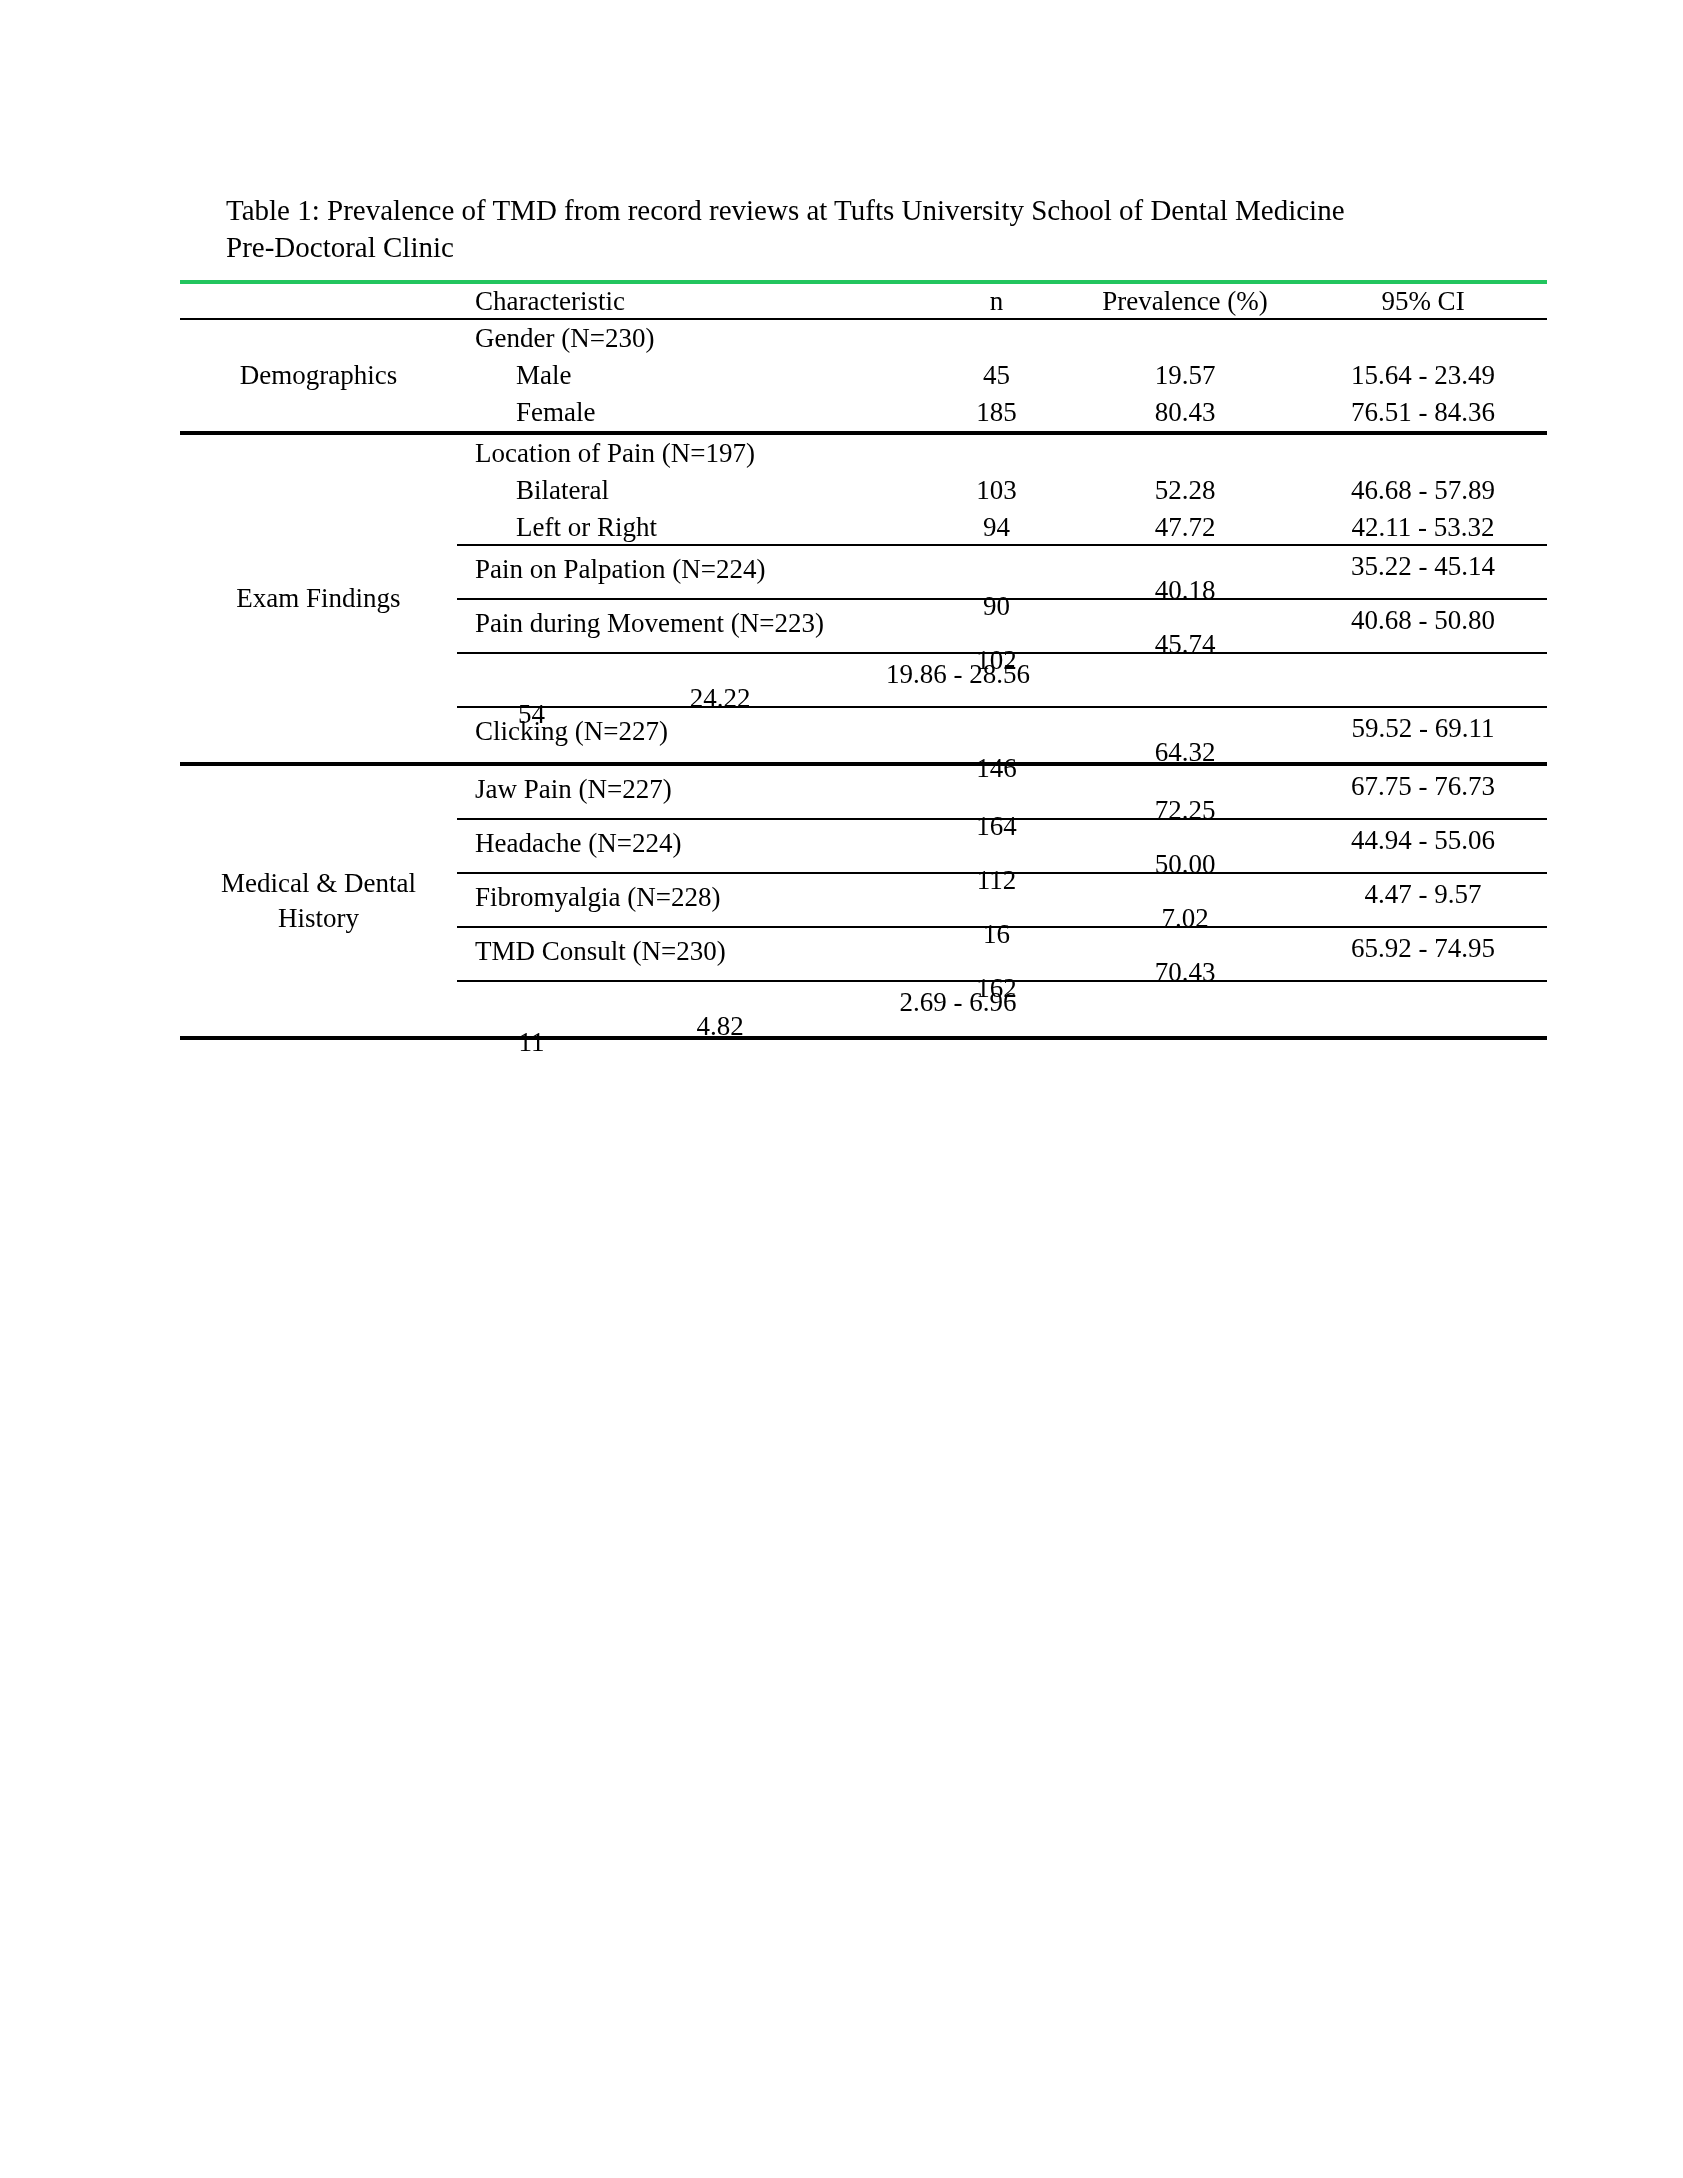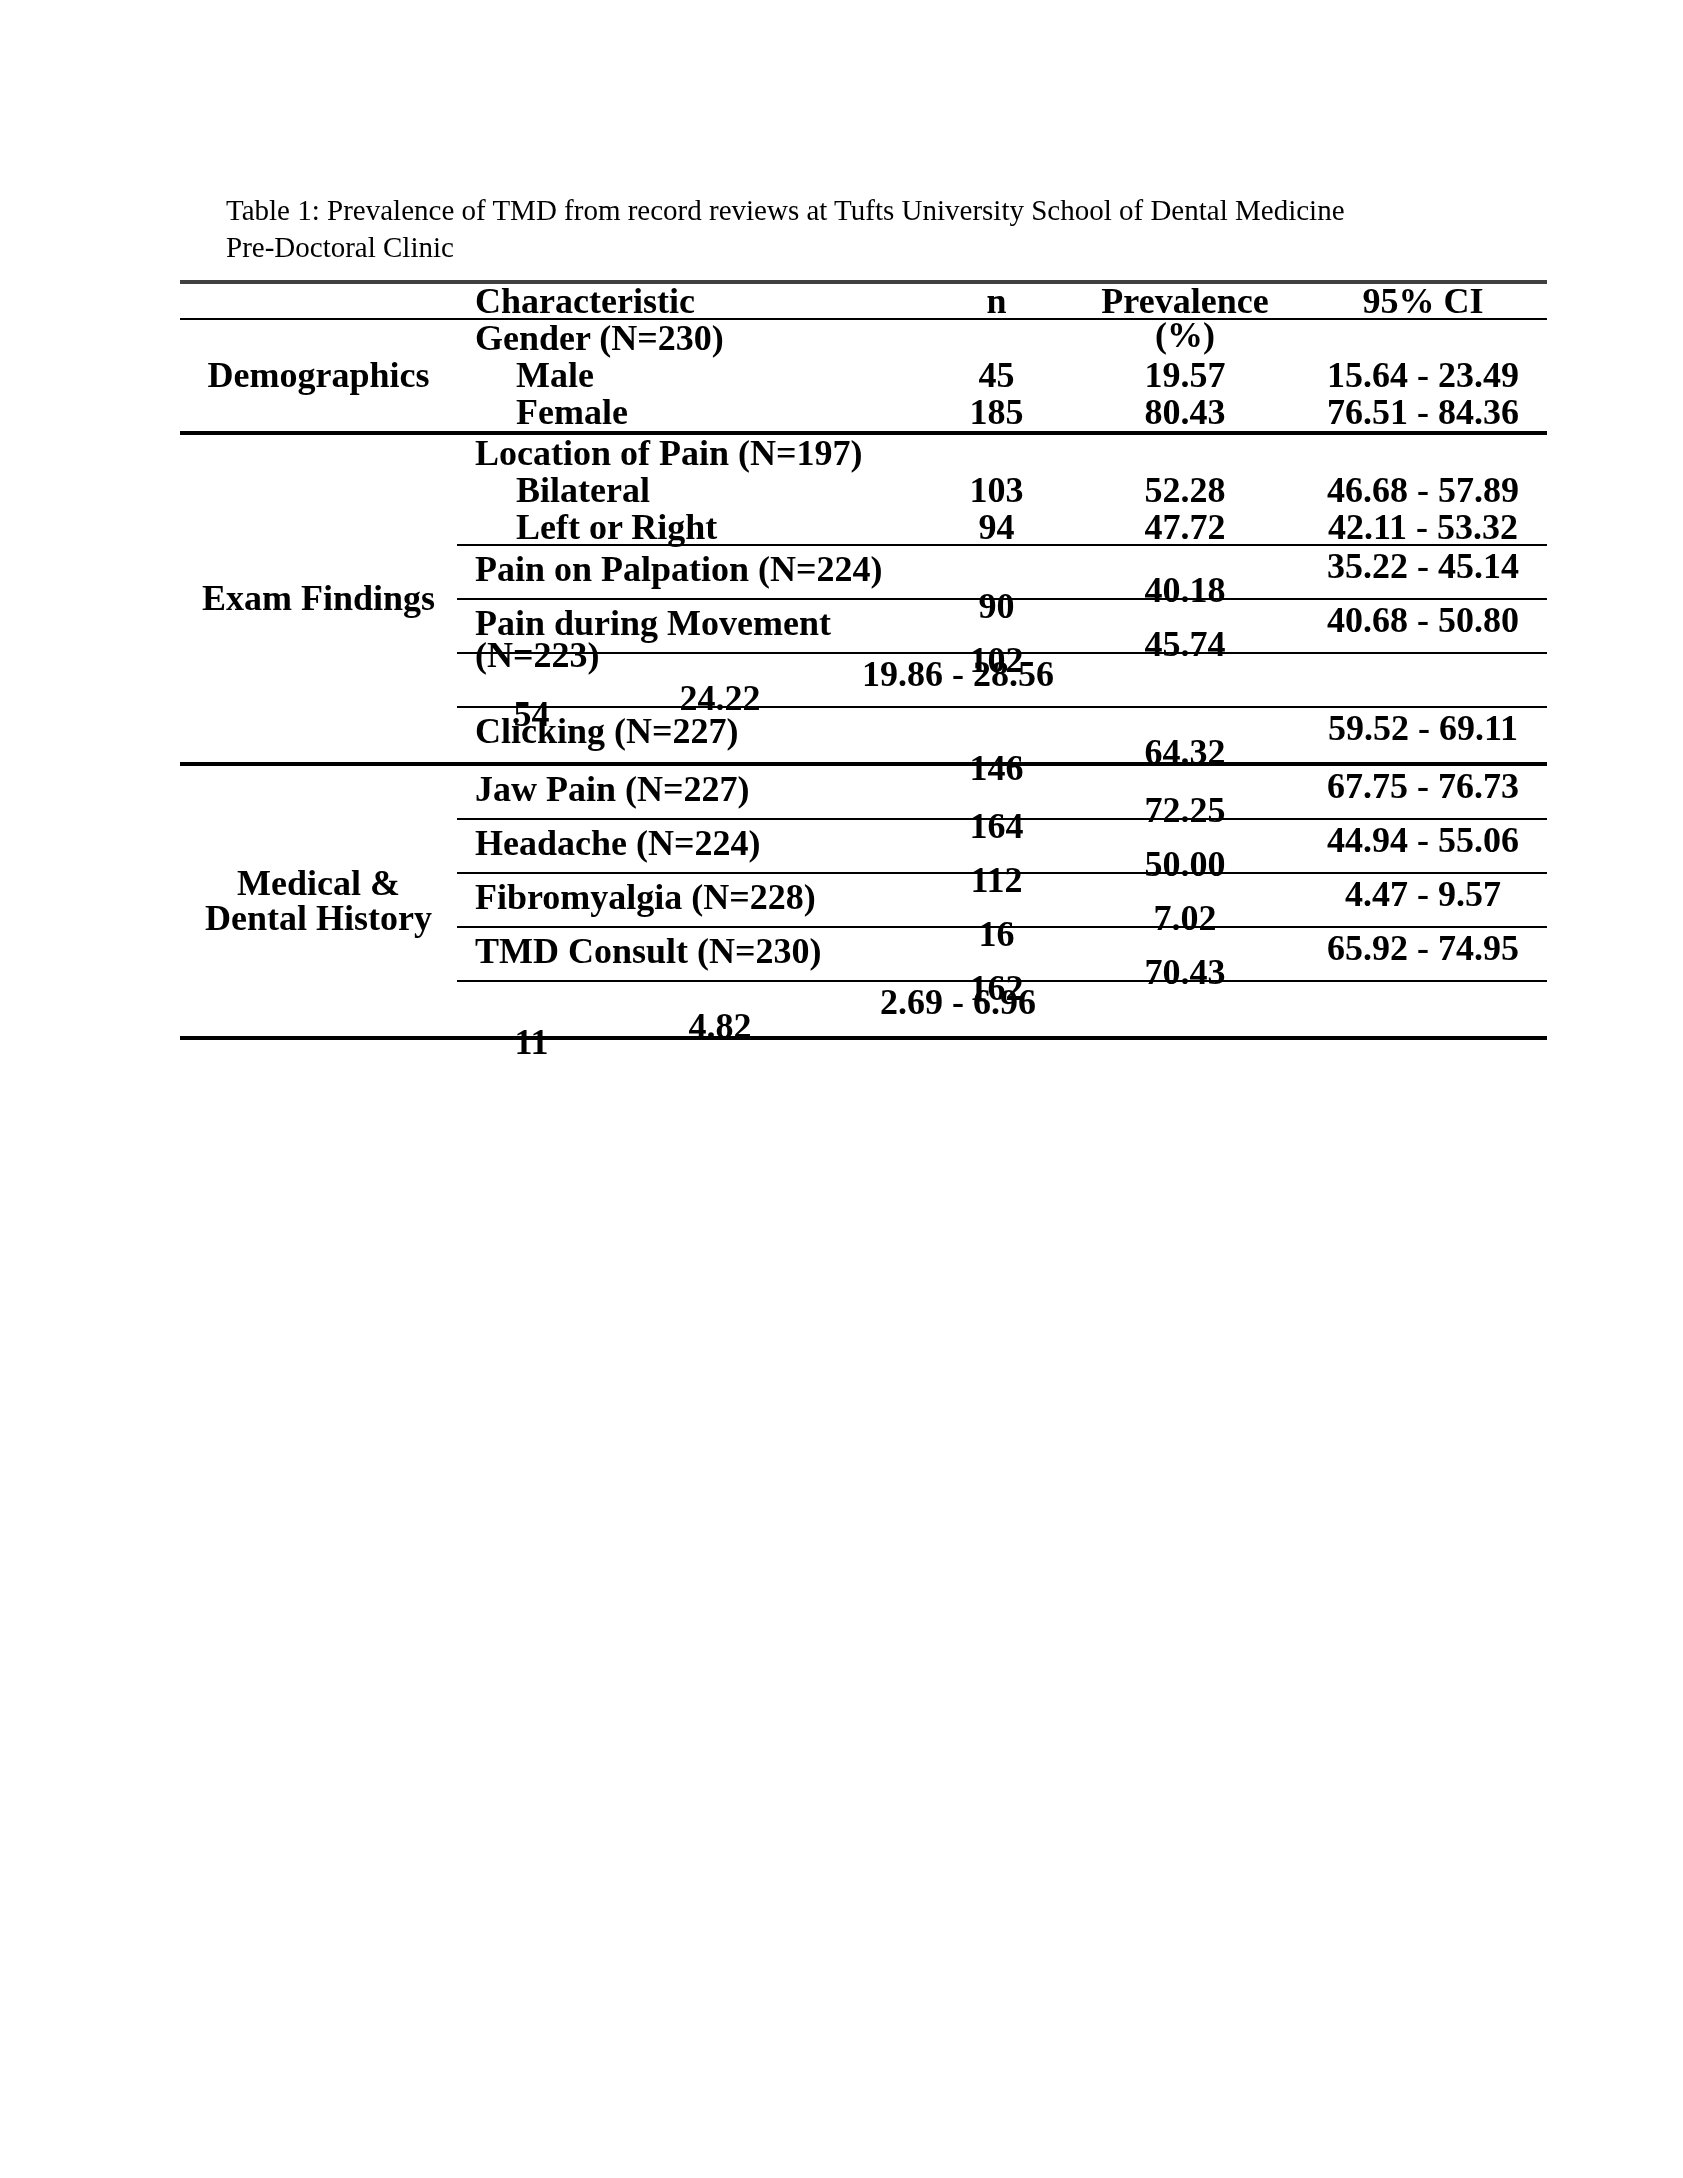--- a/index.html
+++ b/index.html
@@ -18,23 +18,22 @@
     width: 1346px;
     font-size: 29px;
     line-height: 37px;
     margin-left: 28px;
   }
   .dtable {
     position: absolute;
     left: 180px;
     top: 280px;
     width: 1367px;
-    border-top: 4px solid #404040;
-    font-size: 36px;
-    font-weight: bold;
+    border-top: 4px solid #22c55e;
+    font-size: 27px;
   }
   .row { display: flex; box-sizing: border-box; }
   .header-row {
     border-bottom: 2px solid #000;
     height: 36px;
     line-height: 34px;
   }
   .col-group { flex: 0 0 277px; }
   .col-char  { flex: 0 0 465px; padding-left: 18px; box-sizing: border-box; text-align: left; }
   .col-n     { flex: 0 0 149px; text-align: center; }

